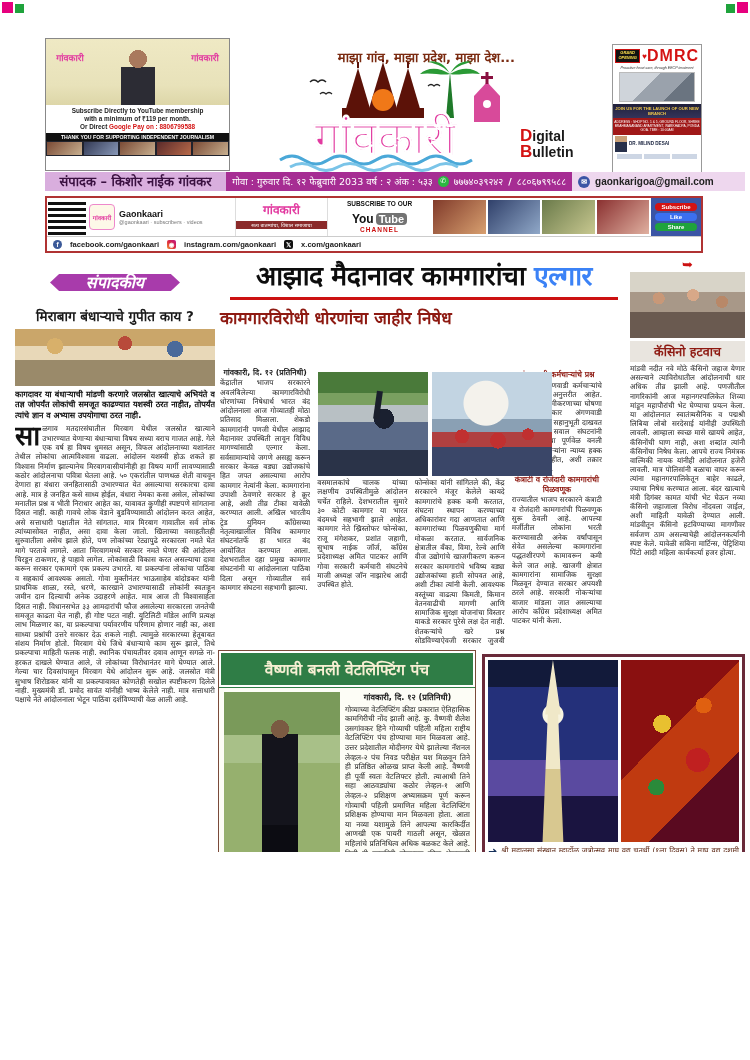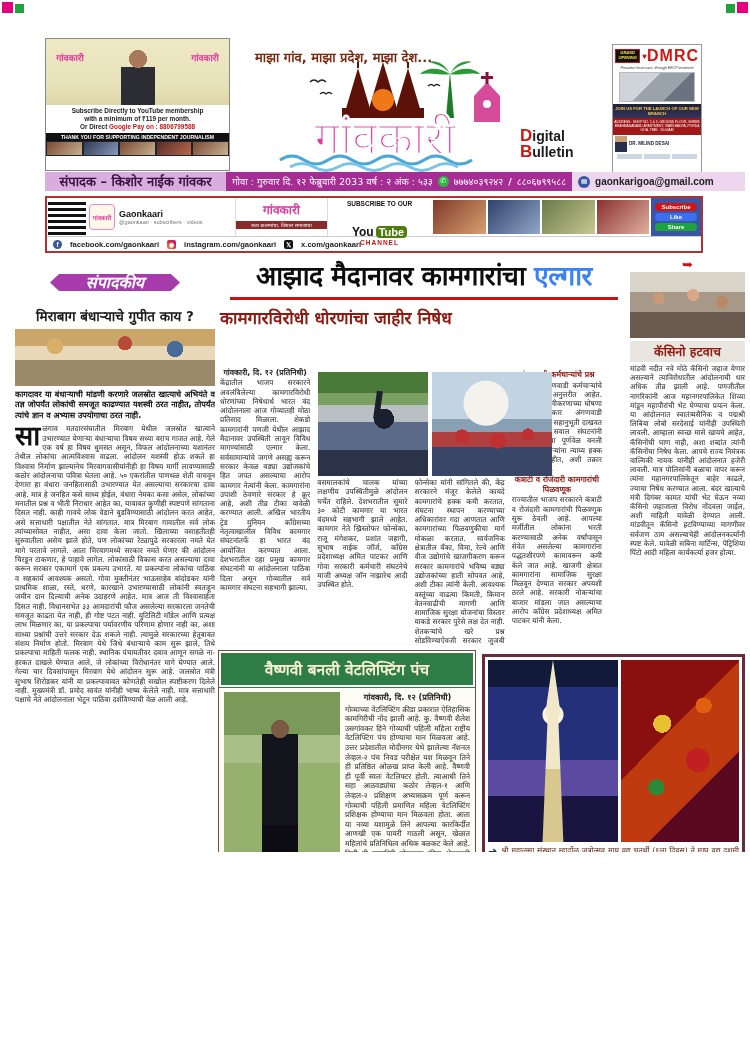--- a/index.html
+++ b/index.html
@@ -15,21 +15,21 @@
   .ytad .video .host{position:absolute;left:50%;top:10px;transform:translateX(-50%);width:34px;height:56px;background:radial-gradient(circle at 50% 18%,#a9795d 0 9px,transparent 9px),linear-gradient(180deg,transparent 18px,#2c2c34 18px);}
   .ytad .video .logo-mini{position:absolute;top:6px;width:44px;height:26px;font-size:9px;font-weight:bold;color:#e23aa0;text-align:center;line-height:26px;}
   .ytad .txt{padding:2px 3px 1px;text-align:center;font-size:6.4px;line-height:8.2px;font-weight:bold;color:#222;}
   .ytad .txt .red{color:#d41313;}
   .ytad .blackbar{background:#111;color:#fff;font-size:5.2px;text-align:center;line-height:8px;font-weight:bold;}
   .ytad .thumbs{display:flex;height:15px;background:#20222c;}
   .ytad .thumbs div{flex:1;margin:1px;background:linear-gradient(135deg,#7a4a35,#c8b090);}
   .ytad .thumbs div:nth-child(2){background:linear-gradient(135deg,#333a55,#8898b8);}
   .ytad .thumbs div:nth-child(4){background:linear-gradient(135deg,#5a2a2a,#b86a4a);}
 
-  .tagline{position:absolute;left:255px;top:48px;width:260px;text-align:left;font-size:13px;font-weight:bold;color:#7a2a10;}
+  .tagline{position:absolute;left:255px;top:48px;width:260px;text-align:right;font-size:13px;font-weight:bold;color:#7a2a10;}
   .mast-logo{position:absolute;left:250px;top:60px;width:270px;height:112px;}
   .digitalb{position:absolute;left:520px;top:128px;font-family:"Liberation Sans",sans-serif;font-size:14px;font-weight:bold;color:#1a1a1a;line-height:16px;}
   .digitalb .cap{color:#d41313;font-size:17px;}
 
   .dmrc{position:absolute;left:612px;top:44px;width:90px;height:134px;border:1px solid #999;background:#fff;font-family:"Liberation Sans",sans-serif;overflow:hidden;}
   .dmrc .row1{display:flex;align-items:center;padding:2px 2px 0;}
   .dmrc .grand{background:#111;color:#ffe14d;font-size:4px;font-weight:bold;padding:1px 2px;border:1px solid #c11;line-height:4.6px;width:26px;text-align:center;font-style:italic;}
   .dmrc .brand{color:#d41313;font-weight:bold;font-size:16px;letter-spacing:1px;}
   .dmrc .heart{color:#d41313;font-size:8px;margin-left:2px;}
   .dmrc .tagl{font-size:3.6px;text-align:center;color:#333;font-style:italic;margin-top:1px;}
@@ -59,23 +59,23 @@
       repeating-linear-gradient(90deg,#111 0 3px,rgba(255,255,255,.6) 3px 6px);}
   .chan{width:148px;display:flex;align-items:center;gap:4px;padding:2px;}
   .chan .clogo{width:26px;height:26px;border-radius:4px;background:#fdf8e8;color:#e23aa0;font-size:6px;font-weight:bold;text-align:center;line-height:26px;border:1px solid #e8c;}
   .chan .cname{font-weight:bold;font-size:9px;color:#111;}
   .chan .chandle{font-size:5.5px;color:#777;line-height:6.5px;}
   .minimast{width:92px;border-left:1px solid #ddd;text-align:center;padding-top:3px;}
   .minimast .mm1{color:#e23aa0;font-weight:bold;font-size:12px;font-family:"DejaVu Sans",sans-serif;}
   .minimast .mm2{background:#8a2a2a;color:#fff;font-size:5px;margin-top:3px;padding:1px 0;font-family:"DejaVu Sans",sans-serif;}
   .subcard{width:104px;text-align:center;border-left:1px solid #ddd;padding-top:2px;}
   .subcard .s1{font-size:6.5px;font-weight:bold;color:#111;}
-  .ytlogo{display:flex;justify-content:center;align-items:center;gap:2px;margin-top:18px;}
+  .ytlogo{display:flex;justify-content:center;align-items:center;gap:2px;margin-top:5px;}
   .ytlogo .you{font-size:12px;font-weight:bold;color:#111;}
-  .ytlogo .tube{background:#4d7c0f;color:#fff;font-size:11px;font-weight:bold;border-radius:4px;padding:0 3px;}
+  .ytlogo .tube{background:#737373;color:#fff;font-size:11px;font-weight:bold;border-radius:4px;padding:0 3px;}
   .subcard .s3{font-size:6.5px;font-weight:bold;color:#c11;letter-spacing:1px;}
   .vthumbs{flex:1;display:flex;gap:2px;padding:2px;}
   .vthumbs div{flex:1;background:linear-gradient(135deg,#803a2a,#d8a070);}
   .vthumbs div:nth-child(2){background:linear-gradient(135deg,#30406a,#90a8c8);}
   .vthumbs div:nth-child(3){background:linear-gradient(135deg,#6a7a4a,#c8c890);}
   .vthumbs div:nth-child(4){background:linear-gradient(135deg,#8a3030,#e0b0a0);}
   .actions{width:50px;background:#3b55a5;display:flex;flex-direction:column;justify-content:center;gap:2px;padding:2px 4px;}
   .actions .pill{border-radius:6px;color:#fff;font-size:6px;font-weight:bold;text-align:center;padding:1px 0;}
   .pill.sub{background:#d41313;} .pill.like{background:#3b6ff0;} .pill.share{background:#1fa33c;}
   .linkstrip{display:flex;align-items:center;gap:8px;height:15px;border-top:1px solid #ccc;padding:0 6px;font-size:7.6px;font-weight:bold;color:#222;}

